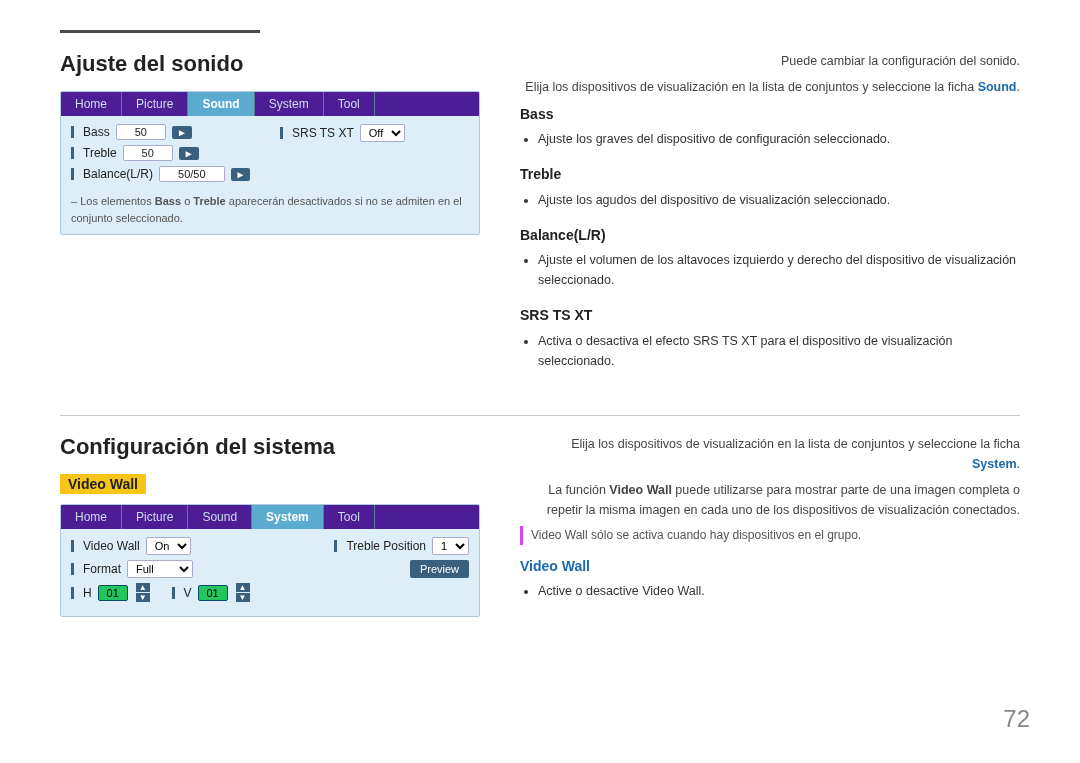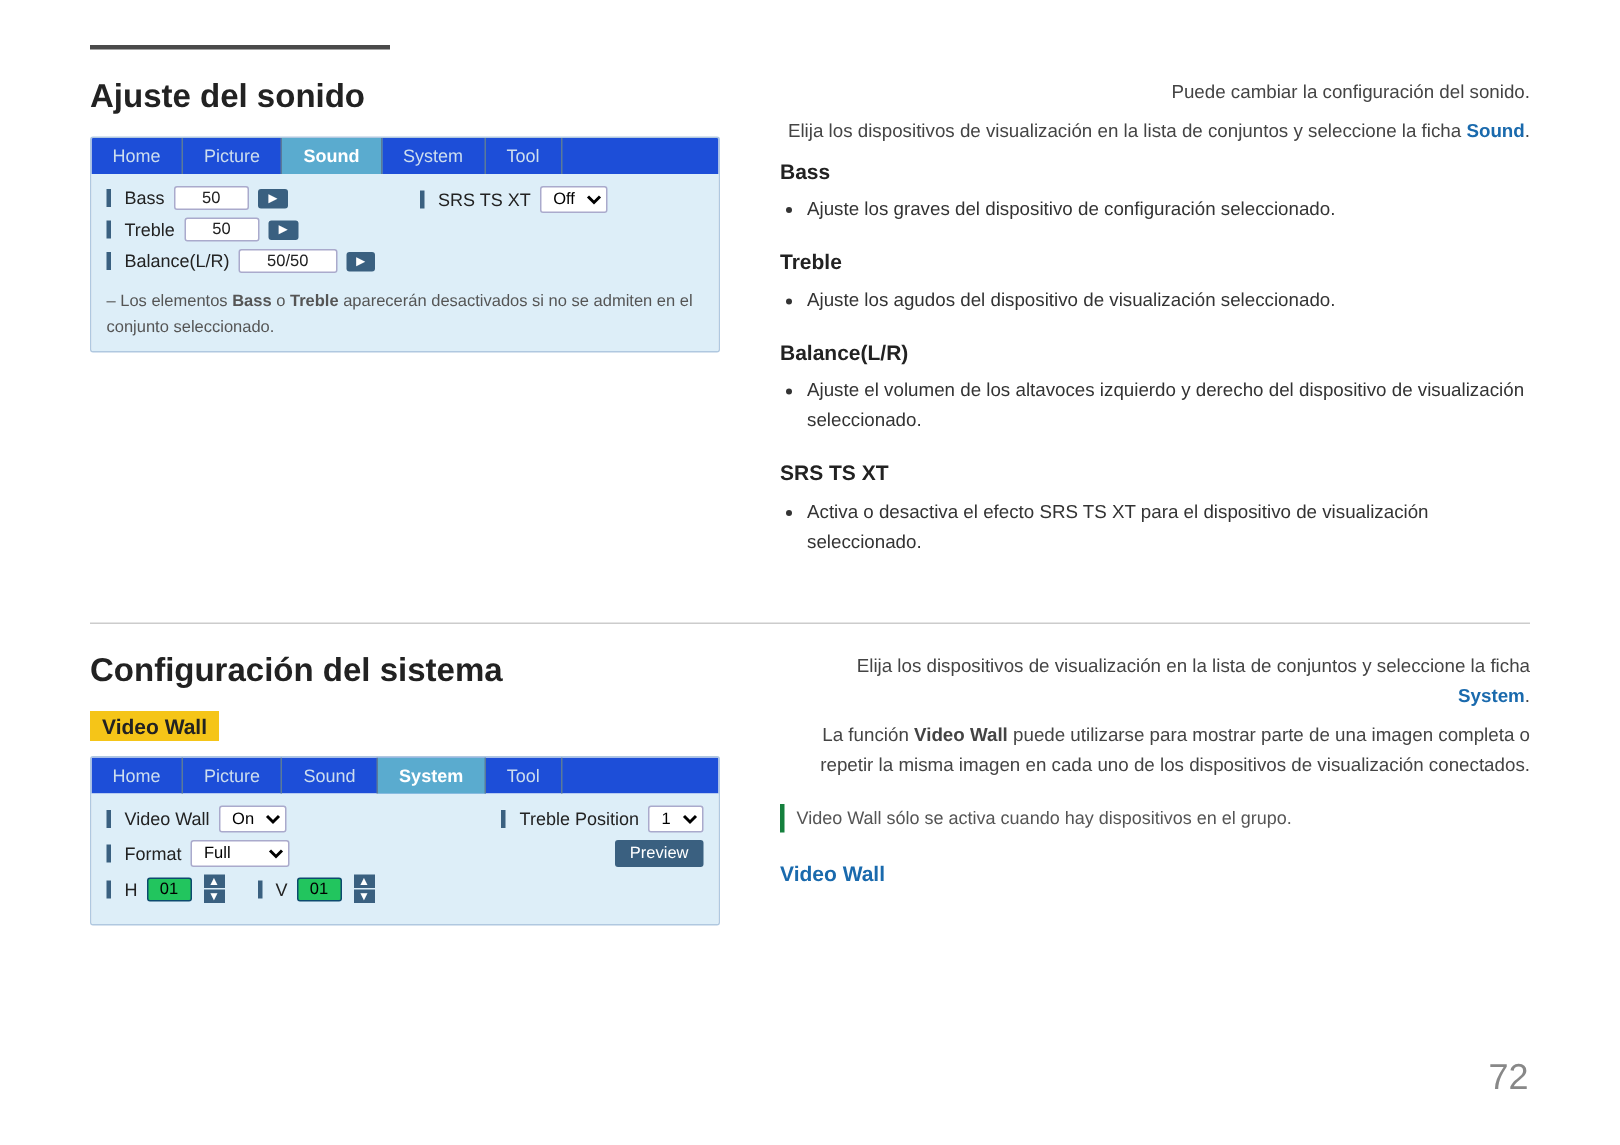--- a/index.html
+++ b/index.html
@@ -49,21 +49,21 @@
     
     .panel {
       border: 1px solid #b0c8e0;
       border-radius: 2px;
       overflow: hidden;
       margin-bottom: 10px;
     }
 
     .panel-tabs {
       display: flex;
-      background: #1d4ed8;
+      background: #4c1d95;
     }
 
     .panel-tab {
       padding: 5px 14px;
       font-size: 12px;
       color: #cde;
       cursor: pointer;
       border-right: 1px solid #5a7a99;
     }
 
@@ -227,31 +227,31 @@
       line-height: 9px;
       padding: 0 3px;
       cursor: pointer;
       margin-bottom: 1px;
     }
 
     
     .page-number {
       position: absolute;
       bottom: 30px;
-      right: 61px;
+      right: 50px;
       font-size: 24px;
       color: #888;
     }
 
     .right-col .note-dashed {
-      border-left: 3px solid #15803d;
+      border-left: 3px solid #d946ef;
       padding-left: 8px;
       font-size: 12px;
       color: #555;
-      margin: 16px 0;
+      margin: 6px 0;
     }
   </style>
 </head>
 <body>
 
 <div class="top-line"></div>
 
 <div class="two-col">
   <div class="left-col">
     <h1 class="section-title">Ajuste del sonido</h1>
@@ -412,17 +412,20 @@
     </p>
     <p class="desc-intro">
       La función <b>Video Wall</b> puede utilizarse para mostrar parte de una imagen completa o repetir la misma imagen en cada uno de los dispositivos de visualización conectados.
     </p>
     <p class="note-dashed">
       <span class="link-blue">Video Wall</span> sólo se activa cuando hay dispositivos en el grupo.
     </p>
 
     <div class="desc-section" style="margin-top:10px;">
       <h3 class="highlight">Video Wall</h3>
+      <ul>
+        <li>Active o desactive <span class="link-blue">Video Wall</span>.</li>
+      </ul>
     </div>
   </div>
 </div>
 
 <div class="page-number">72</div>
 
 </body></html>

